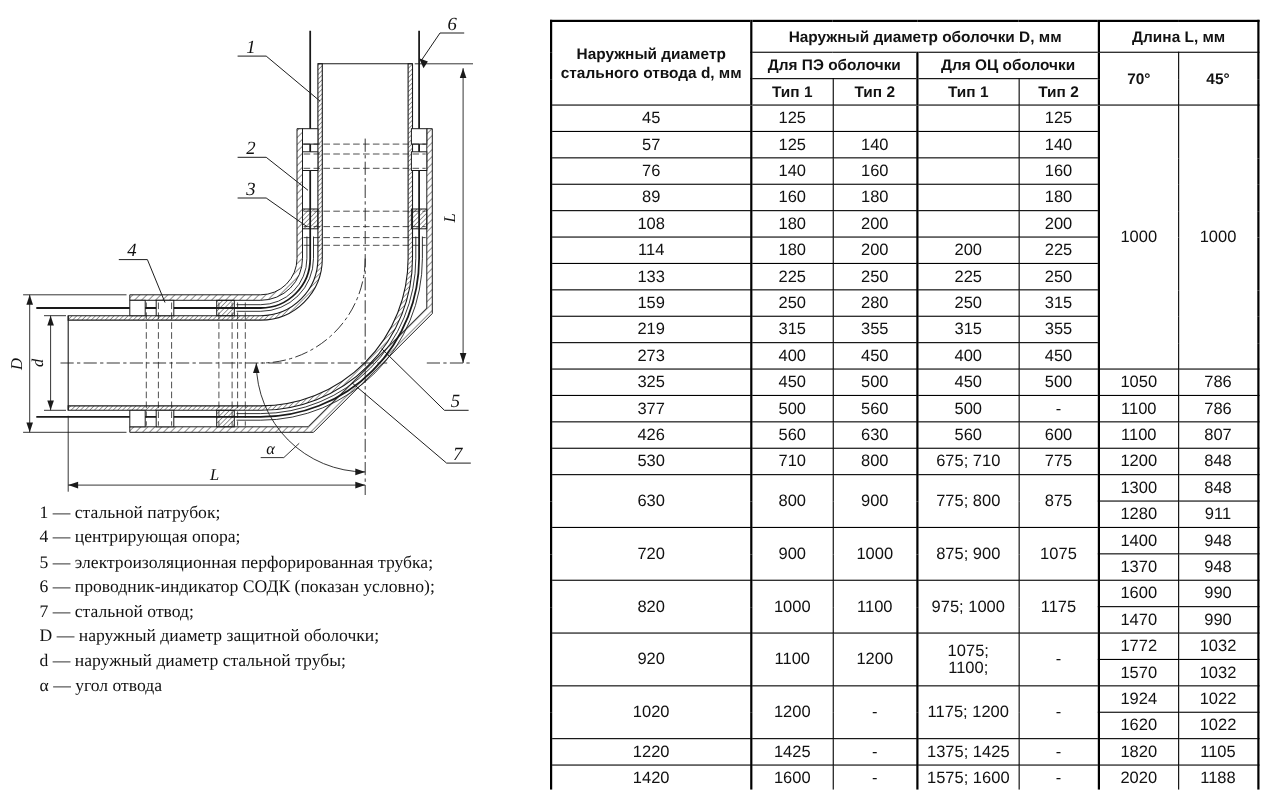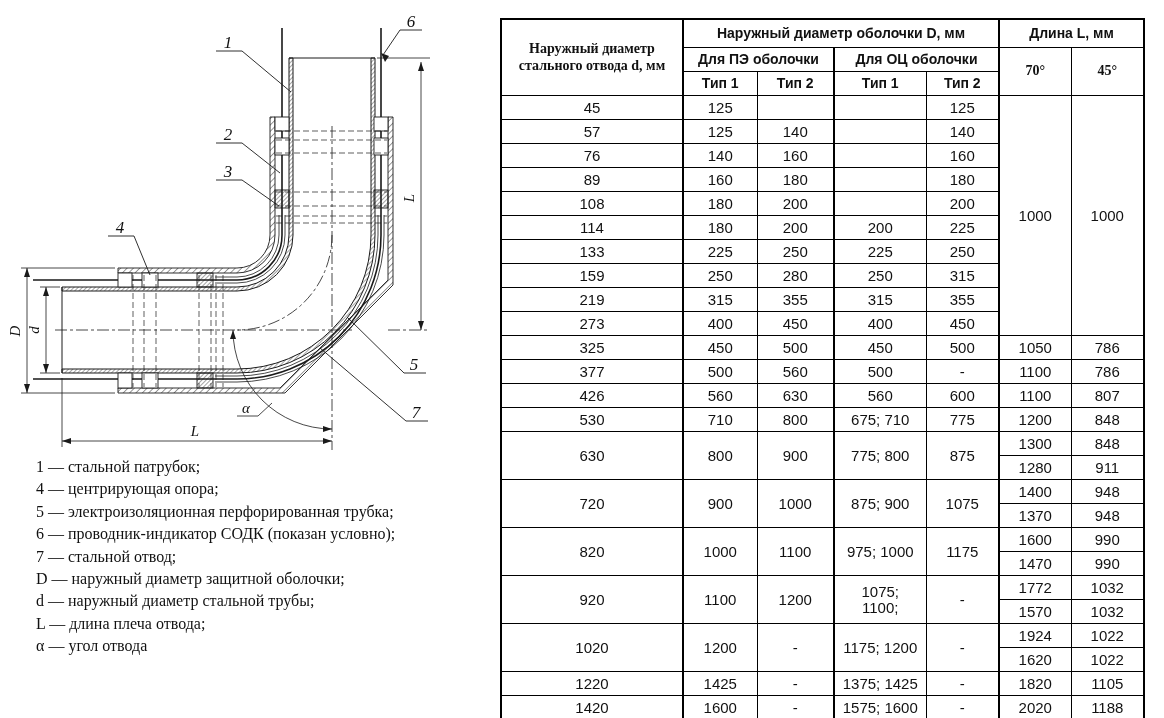--- a/index.html
+++ b/index.html
@@ -13,21 +13,21 @@
   #spec-table{position:absolute;left:500px;top:18px;width:643px;border-collapse:collapse;
               table-layout:fixed;background:#fff;}
   #spec-table th,#spec-table td{border:1px solid #000;text-align:center;vertical-align:middle;
               padding:0 2px;overflow:hidden;}
   #spec-table th{font-size:14px;font-weight:bold;line-height:1.15;}
   #spec-table td{font-size:15px;height:23px;white-space:pre-line;line-height:1.05;}
   #spec-table{border:2px solid #000;}
   th.h1{height:27px;} th.h2{height:23px;} th.h3{height:23px;}
   .b-r2{border-right-width:2px !important;}
   thead tr.hlast th{border-bottom-width:2px;}
-  th.bb2{border-bottom-width:2px;font-family:Liberation Serif, serif;}
+  th.bb2{border-bottom-width:2px;}
   tbody tr.sep td{border-top-width:2px;}
   col.thick{border-right:2px solid #000;}
 </style>
 </head>
 <body>
 
 <div id="page">
 
   <svg id="drawing" width="497" height="455" viewBox="0 0 497 455">
     <defs>
@@ -164,21 +164,20 @@
   </svg>
 
   <ul id="legend">
       <li>1 — стальной патрубок;</li>
       <li>4 — центрирующая опора;</li>
       <li>5 — электроизоляционная перфорированная трубка;</li>
       <li>6 — проводник-индикатор СОДК (показан условно);</li>
       <li>7 — стальной отвод;</li>
       <li>D — наружный диаметр защитной оболочки;</li>
       <li>d — наружный диаметр стальной трубы;</li>
-      <li>L — длина плеча отвода;</li>
       <li>α — угол отвода</li>
     </ul>
 
   <table id="spec-table">
     <colgroup>
       <col style="width:182px" class="thick">
       <col style="width:74px">
       <col style="width:77px" class="thick">
       <col style="width:92px">
       <col style="width:73px" class="thick">

